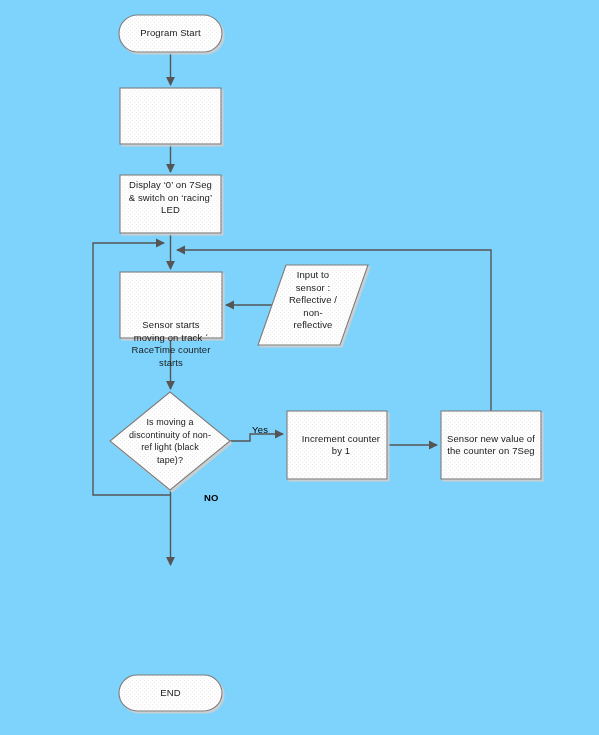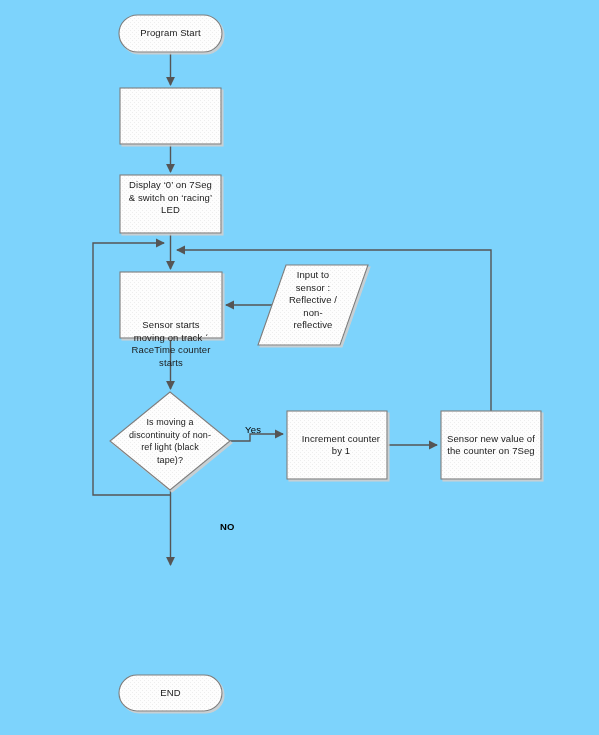--- a/index.html
+++ b/index.html
@@ -136,17 +136,17 @@
 tape)?</div>
 
   <div class="node-label" style="left:287px; top:411px; width:108px; height:68px;">Increment counter
 by 1</div>
 
   <div class="node-label" style="left:439px; top:411px; width:104px; height:68px;">Sensor new value of
 the counter on 7Seg</div>
 
   <div class="node-label" style="left:119px; top:675px; width:103px; height:36px;">END</div>
 
-  <div class="edge-label" style="left:245px; top:424px;text-align:right;">Yes</div>
+  <div class="edge-label" style="left:252px; top:424px;text-align:right;">Yes</div>
 
-  <div class="edge-label bold" style="left:220px; top:492px;margin-top:29px;">NO</div>
+  <div class="edge-label bold" style="left:204px; top:492px;">NO</div>
 
 </div>
 
 </body></html>

